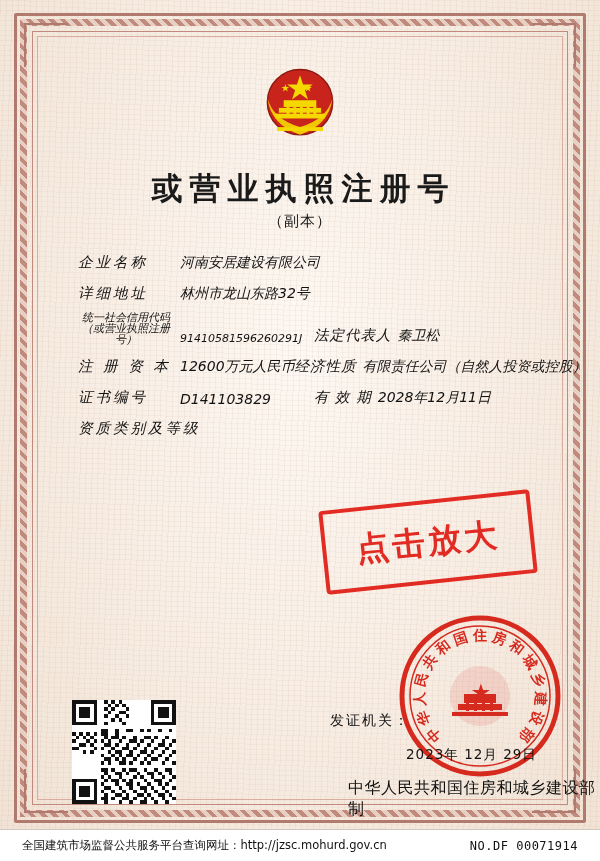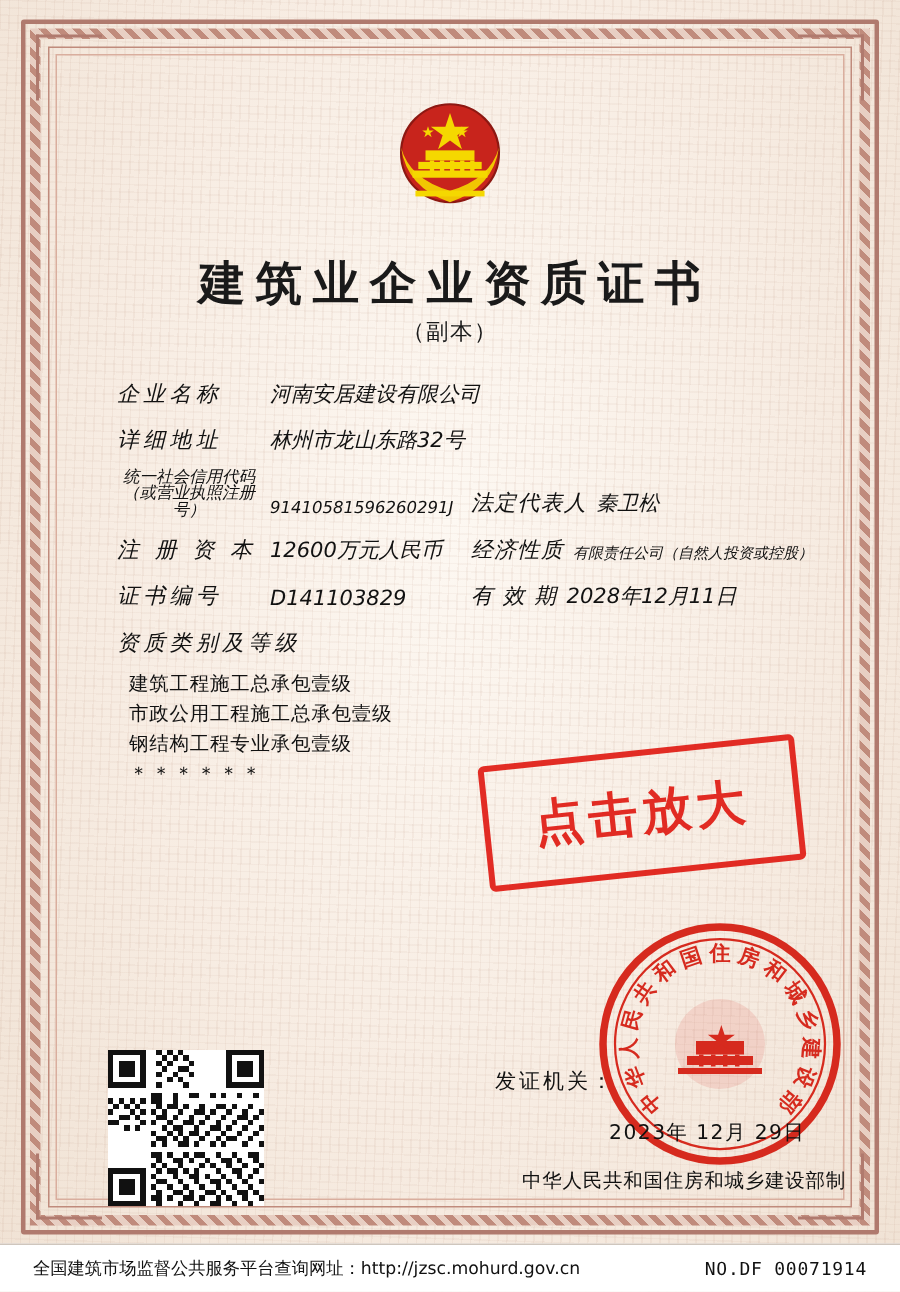--- a/index.html
+++ b/index.html
@@ -125,21 +125,21 @@
     width: 96px;
   }
   .val {
     font-size: 14px;
     margin-left: 6px;
     color: #111;
     white-space: nowrap;
     font-family: "DejaVu Sans", sans-serif;
   }
   .val.small { font-size: 11px; }
-  .val.tiny { font-size: 10px; }
+  .val.tiny { font-size: 14px; }
   .col-left {
     width: 236px;
     display: flex;
     align-items: flex-end;
   }
   .col-right {
     display: flex;
     align-items: flex-end;
   }
   .w96 { width: 96px; display:inline-block; }
@@ -211,21 +211,21 @@
     font-family: "DejaVu Sans", sans-serif;
     font-size: 13.5px;
     letter-spacing: 1px;
     color: #111;
   }
   #maker {
     position: absolute;
     left: 348px;
     top: 778px;
     font-family: Liberation Serif, serif;
-    font-size: 13px;
+    font-size: 16px;
     letter-spacing: 0.5px;
     color: #111;
   }
 
   
   #footer {
     position: absolute;
     left: 0; right: 0; bottom: 0;
     height: 32px;
     background: #ffffff;
@@ -274,21 +274,21 @@
       <rect x="36" y="51" width="3" height="8"></rect>
       <rect x="43" y="51" width="3" height="8"></rect>
       <rect x="50" y="51" width="3" height="8"></rect>
       <rect x="57" y="51" width="3" height="8"></rect>
       <rect x="64" y="51" width="3" height="8"></rect>
     </g>
     <path d="M16 42 q6 22 34 30 q28-8 34-30 q-4 28 -34 38 q-30-10 -34-38z" fill="#f5d800" opacity="0.9"></path>
     <rect x="26" y="72" width="48" height="4" fill="#f5d800"></rect>
   </svg>
 
-  <div id="title">建筑业企业资质证书</div>
+  <div id="title">或营业执照注册号</div>
   <div id="subtitle">（副本）</div>
 
   <div id="fields">
 
     <div class="row">
       <span class="lbl w96">企业名称</span>
       <span class="val">河南安居建设有限公司</span>
     </div>
 
     <div class="row">
@@ -326,26 +326,20 @@
       <div class="col-right">
         <span class="lbl narrow">有 效 期</span>
         <span class="val">2028年12月11日</span>
       </div>
     </div>
 
     <div class="row">
       <span class="lbl">资质类别及等级</span>
     </div>
 
-    <div class="qual-block">
-      <div>建筑工程施工总承包壹级</div>
-      <div>市政公用工程施工总承包壹级</div>
-      <div>钢结构工程专业承包壹级</div>
-      <div class="stars">＊＊＊＊＊＊</div>
-    </div>
   </div>
 
   <div id="zoom-mark">点击放大</div>
 
   <div id="seal">
     <svg viewBox="0 0 168 168" width="168" height="168">
       <circle cx="84" cy="84" r="78" fill="none" stroke="#d62a1e" stroke-width="5"></circle>
       <circle cx="84" cy="84" r="70" fill="none" stroke="#d62a1e" stroke-width="1.5"></circle>
       <g transform="translate(84,84)">
         <circle r="30" fill="#d62a1e" opacity="0.12"></circle>

